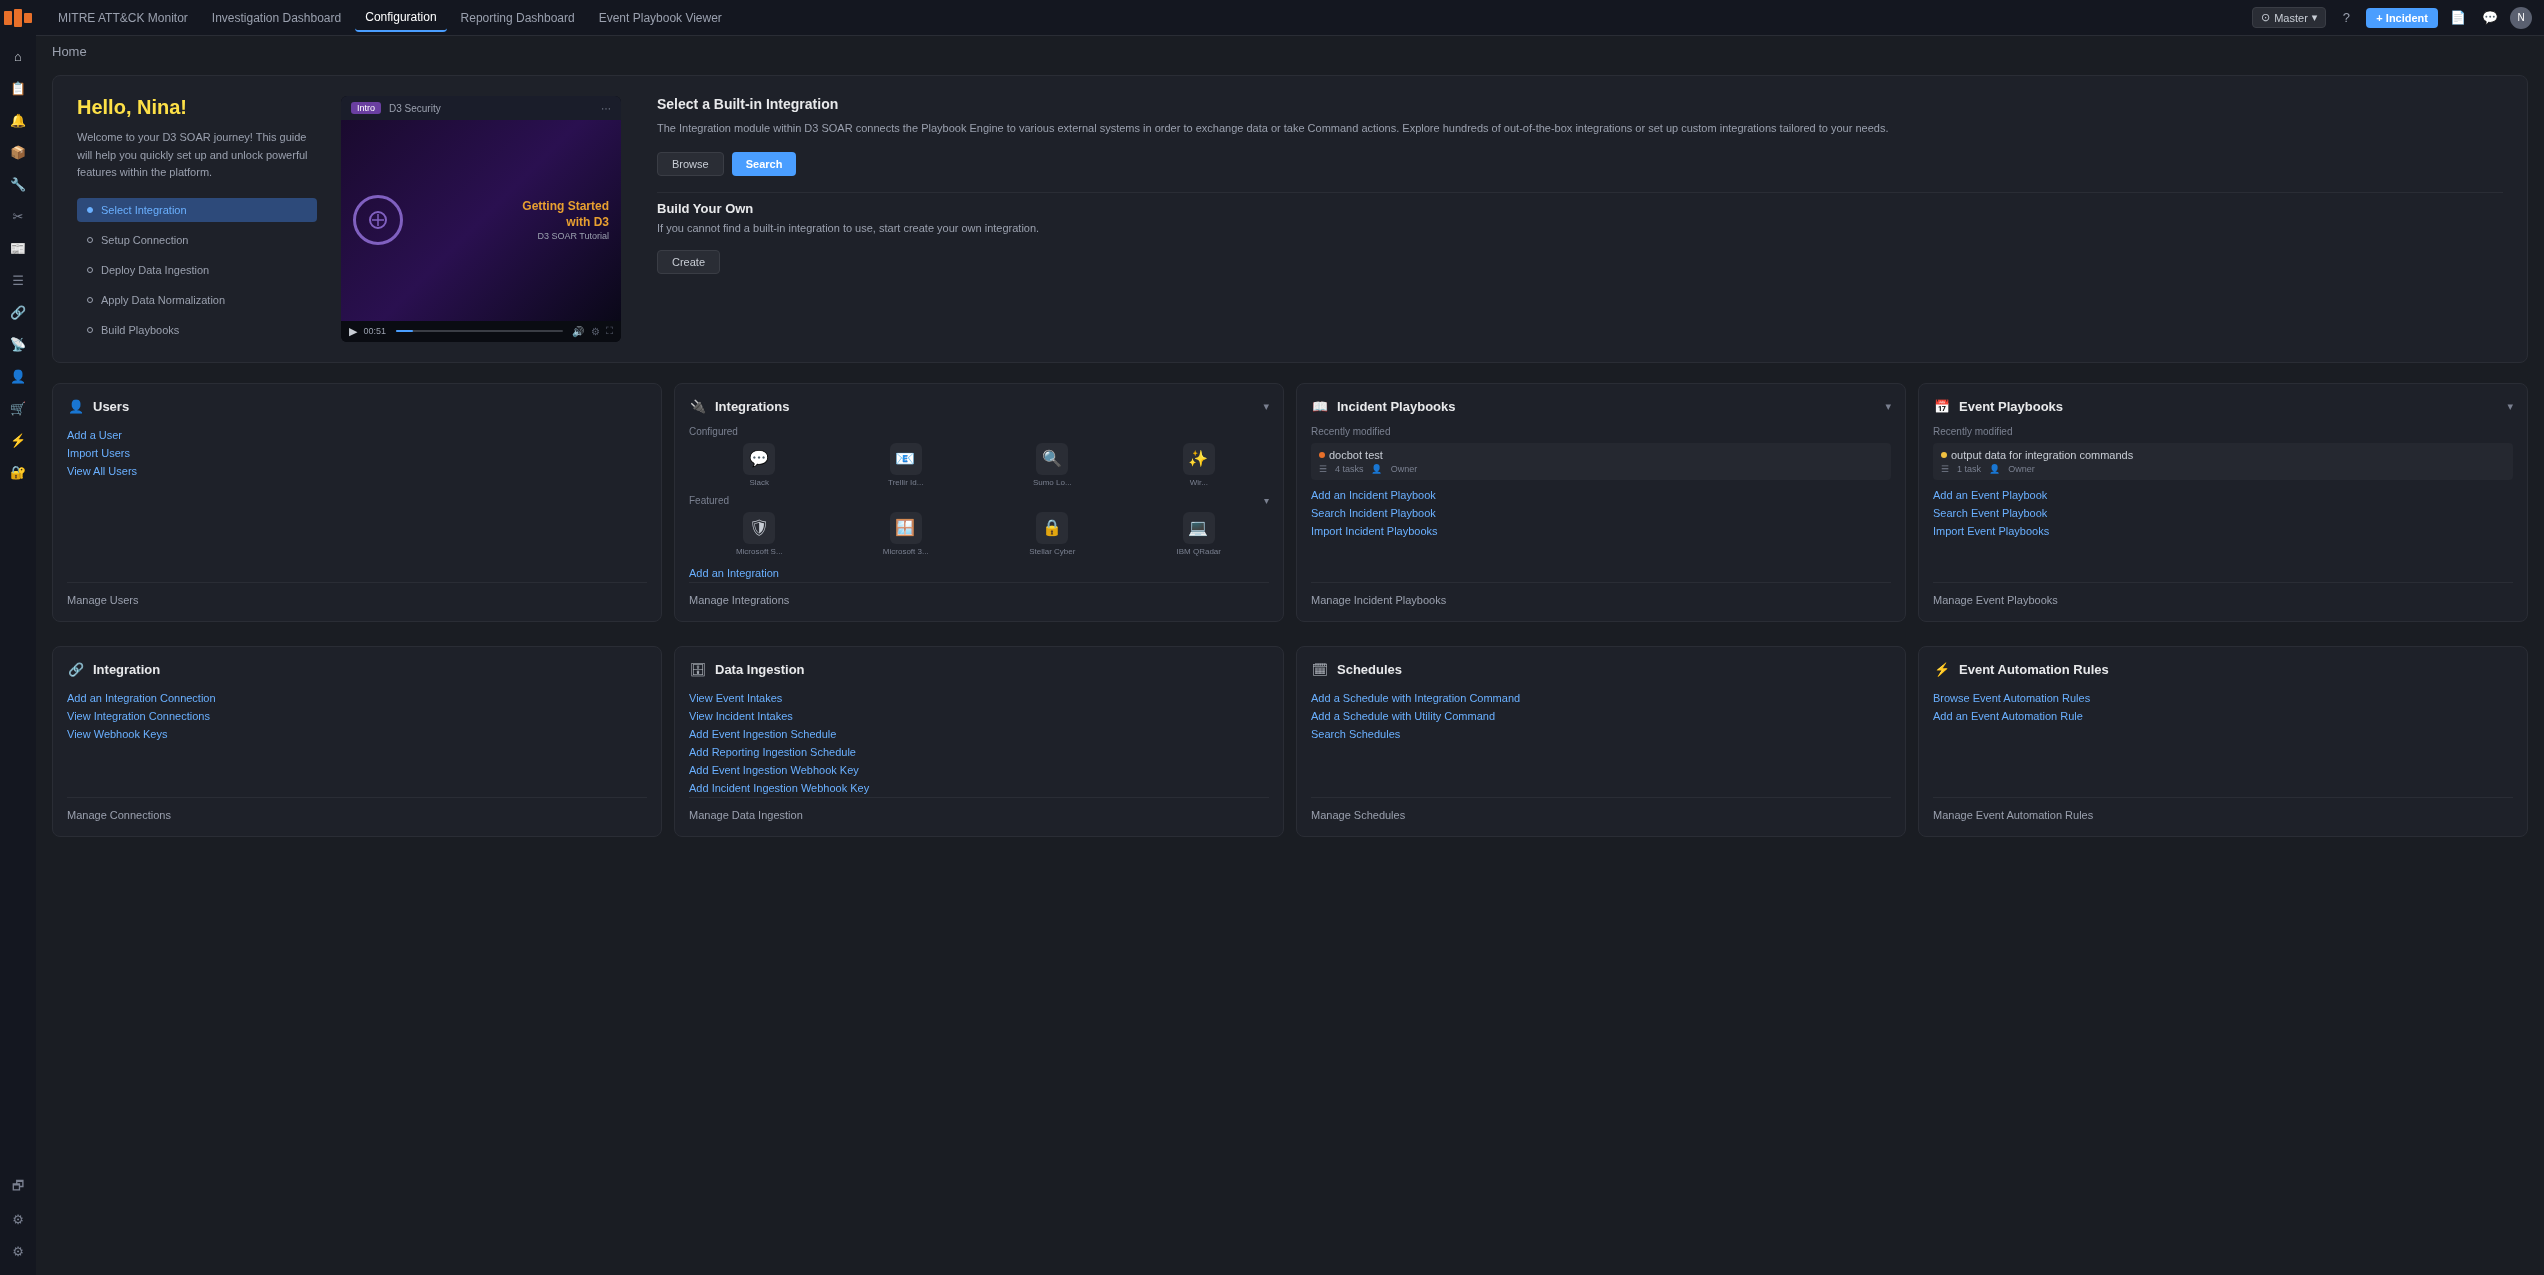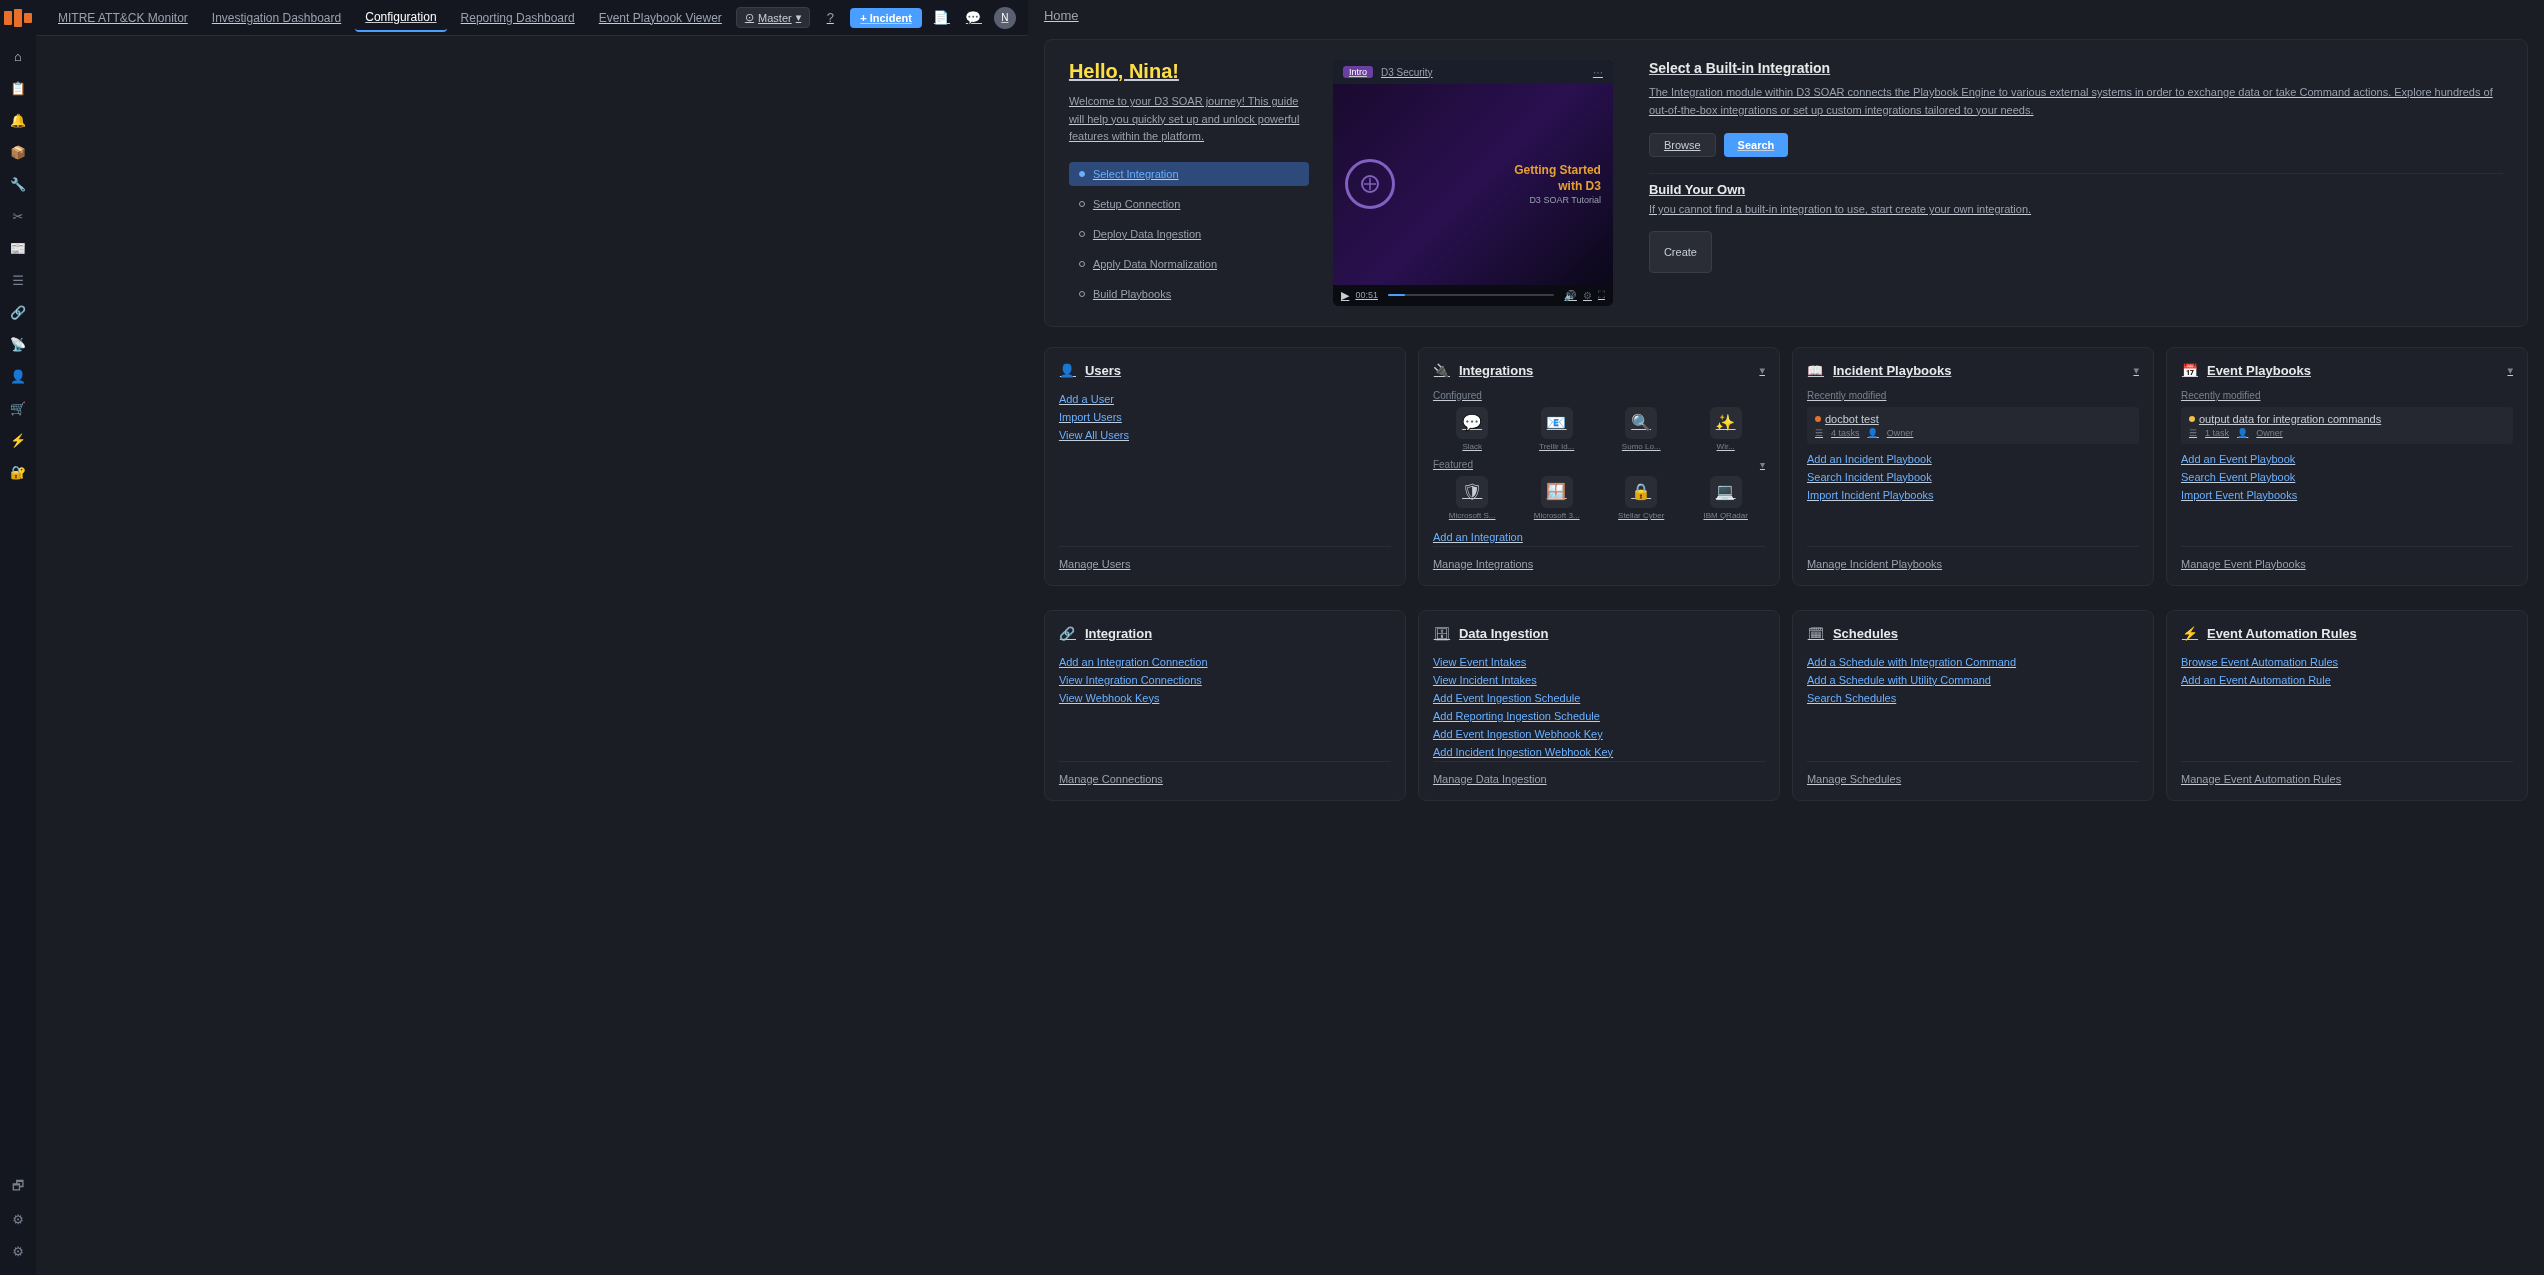--- a/index.html
+++ b/index.html
@@ -47,23 +47,22 @@
       font-size: 13px;
       cursor: pointer;
     }
     .sidebar-icon.active { color: #c8cdd5; }
     .sidebar-spacer { flex: 1; }
 
     
     .main-container {
       flex: 1;
       display: flex;
-      flex-direction: row;
+      flex-direction: column;
       overflow: hidden;
-      text-decoration: underline;
     }
 
     
     .topnav {
       height: 36px;
       background: #141720;
       display: flex;
       align-items: center;
       padding: 0 12px;
       border-bottom: 1px solid #2a2d35;
@@ -327,21 +326,21 @@
     }
     .build-desc {
       font-size: 11px;
       color: #9aa0ae;
       margin-bottom: 16px;
     }
     .btn-create {
       background: #2a2d35;
       border: 1px solid #3a3d45;
       color: #c8cdd5;
-      padding: 14px 14px;
+      padding: 5px 14px;
       border-radius: 4px;
       font-size: 11px;
       cursor: pointer;
     }
 
     
     .cards-grid {
       display: grid;
       grid-template-columns: repeat(4, 1fr);
       gap: 12px;

